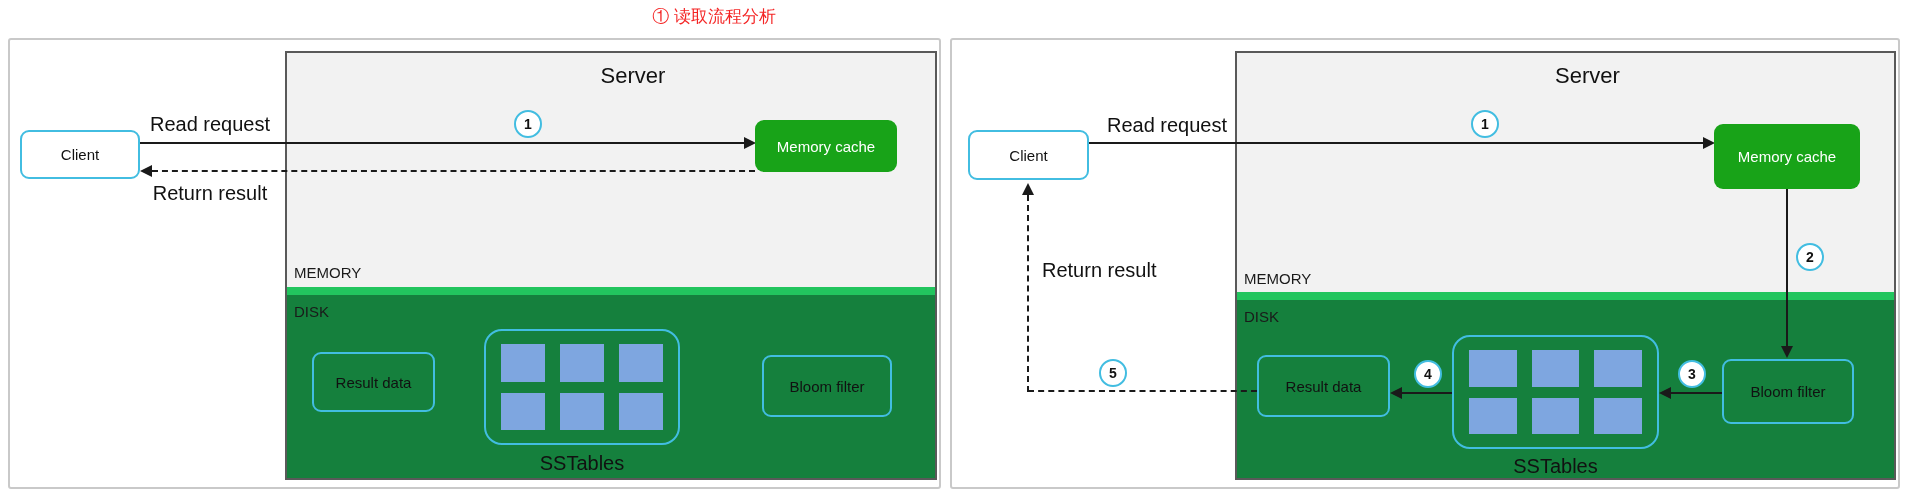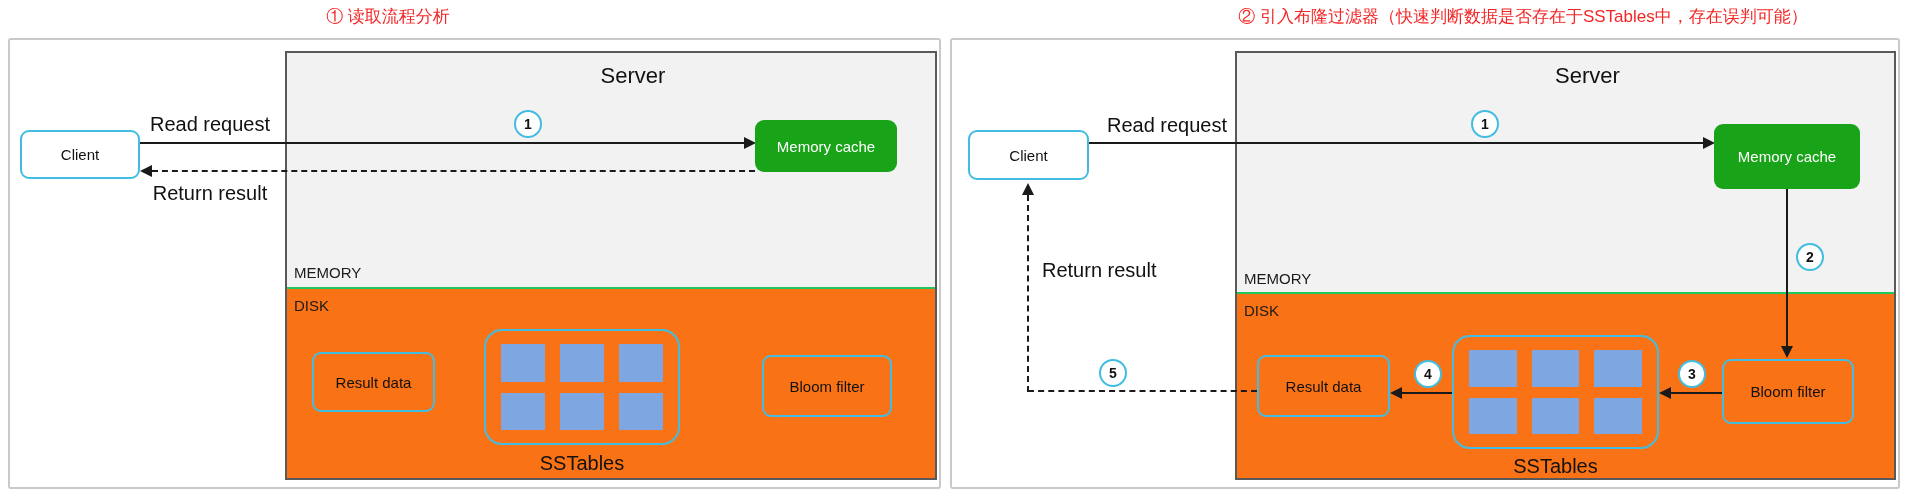--- a/index.html
+++ b/index.html
@@ -1,30 +1,30 @@
 <!DOCTYPE html>
 <html><head>
 <meta charset="utf-8">
 <style>
   * { box-sizing: border-box; margin: 0; padding: 0; }
   html,body { width:1907px; height:496px; background:#ffffff;
     font-family:"Liberation Sans", sans-serif; color:#111; overflow:hidden; }
   .page { position:relative; width:1907px; height:496px; }
 
   .fig-title { position:absolute; top:6px; font-size:17px; line-height:22px;
-    color:#f42525; text-align:center; white-space:nowrap; }
+    color:#f42525; text-align:right; white-space:nowrap; }
 
   .panel { position:absolute; top:38px; height:451px; background:#fff;
     border:2px solid #c9c9c9; border-radius:3px; }
 
   .server { position:absolute; background:#f2f2f2; border:2px solid #595959; }
   .server-title { text-align:center; font-size:22px; padding-top:10px; color:#111;padding-left:44px; }
   .zone-label { position:absolute; left:7px; font-size:15px; color:#1a1a1a; }
   .disk-zone { position:absolute; left:0; right:0; bottom:0;
-    background:#f97316; border-top:2px solid #22c55e; }
+    background:#15803d; border-top:8px solid #22c55e; }
 
   .cyanbox { position:absolute; border:2px solid #42bde1; border-radius:9px;
     display:flex; align-items:center; justify-content:center;
     font-size:15px; color:#111; background:transparent; }
   .whitefill { background:#ffffff; }
   .greenbox { position:absolute; background:#18a318; border-radius:9px;
     display:flex; align-items:center; justify-content:center;
     font-size:15px; color:#ffffff; }
 
   .sstables { position:absolute; border:2px solid #42bde1; border-radius:18px;
@@ -52,21 +52,20 @@
     justify-content:center; font-size:14px; font-weight:bold; color:#111; }
 
   .flow-label { position:absolute; font-size:20px; color:#111; white-space:nowrap; }
 </style>
 </head>
 <body>
 
 <div class="page">
 
   <div class="fig-title" style="left:0;width:776px;">① 读取流程分析</div>
-  <div class="fig-title" style="left:1140px;width:766px;">② 引入布隆过滤器（快速判断数据是否存在于SSTables中，存在误判可能）</div>
 
   <div class="panel" style="left:8px;width:933px;">
 
     <div class="server" style="left:275px;top:11px;width:652px;height:429px;">
       <div class="server-title">Server</div>
       <div class="zone-label" style="top:211px;">MEMORY</div>
       <div class="disk-zone" style="top:234px;">
         <div class="zone-label" style="top:8px;">DISK</div>
       </div>
     </div>

